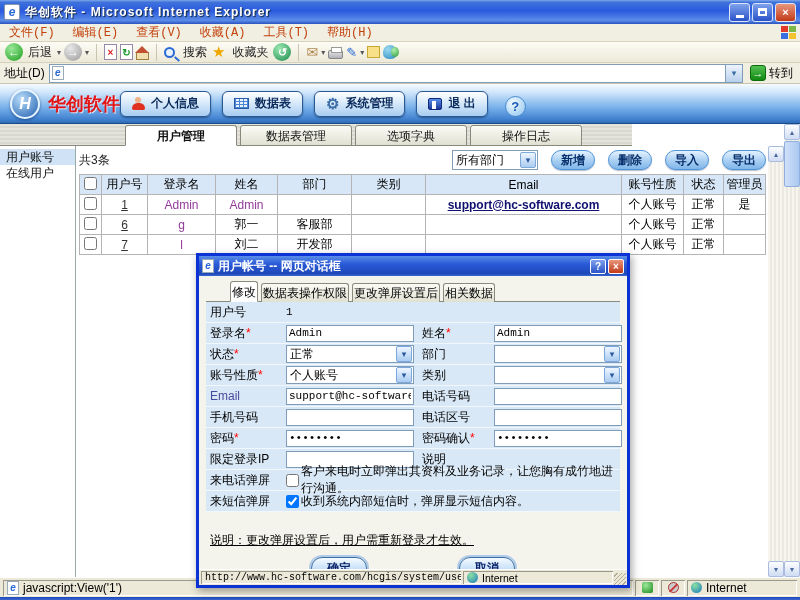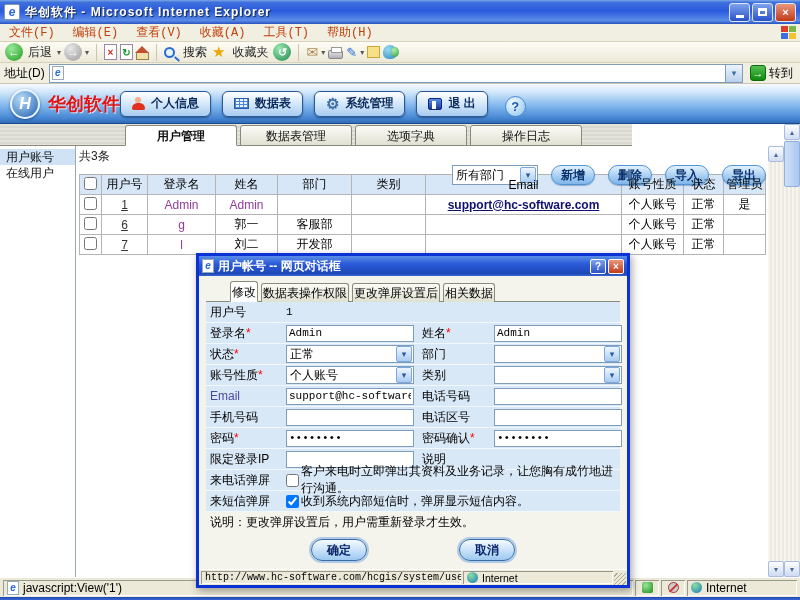--- a/index.html
+++ b/index.html
@@ -89,21 +89,21 @@
 .tabs{position:absolute;left:125px;bottom:-1px;display:flex;gap:3px;}
 .tab{width:112px;height:21px;line-height:20px;text-align:center;border:1px solid #8a8a7c;border-radius:3px 3px 0 0;background:linear-gradient(#fbfbf6,#e0e0d2);color:#111;}
 .tab.active{background:#fff;border-bottom:1px solid #fff;font-weight:bold;}
 
 
 .content{position:absolute;left:0;top:146px;width:800px;height:431px;background:#fff;display:flex;}
 .sidebar{width:82px;border-right:1px solid #9aa;padding-top:3px;}
 .sideitem{height:16px;line-height:16px;padding-left:6px;color:#111;}
 .sideitem.active{background:#cfe2f6;}
 .main{flex:1;position:relative;padding:2px 34px 0 3px;}
-.ctrlrow{height:24px;display:flex;align-items:flex-start;flex-direction:column;}
+.ctrlrow{height:24px;display:flex;align-items:center;}
 .count{color:#222;}
 .ctrl-right{margin-left:auto;display:flex;align-items:center;gap:13px;}
 .fakeselect{width:86px;height:20px;border:1px solid #7f9db9;background:#fff;display:flex;align-items:center;}
 .fakeselect .val{flex:1;padding-left:3px;white-space:nowrap;overflow:hidden;}
 .sel-arrow{width:16px;height:16px;margin:1px;background:linear-gradient(#eef6ff,#aaccf0);border:1px solid #7aa8dc;border-radius:2px;color:#2a5a9c;font-size:9px;display:flex;align-items:center;justify-content:center;}
 .pillbtn{width:44px;height:20px;border-radius:10px;border:1px solid #4f94d8;background:linear-gradient(180deg,#e4f2fe,#a8cef2 55%,#7fb6ea);color:#08306c;font-weight:bold;font-size:12px;display:flex;align-items:center;justify-content:center;box-shadow:0 1px 1px rgba(0,30,80,.3);}
 
 table.grid{border-collapse:collapse;margin-top:2px;width:684px;table-layout:fixed;}
 table.grid th,table.grid td{border:1px solid #b4b4b4;height:20px;padding:0 2px;text-align:center;font-weight:normal;overflow:hidden;white-space:nowrap;}
 table.grid th{background:#d7e7f7;}
@@ -140,21 +140,21 @@
 .flab1{width:80px;padding-left:4px;flex:0 0 auto;}
 .ffld1{width:134px;flex:0 0 auto;display:flex;align-items:center;}
 .flab2{width:74px;padding-left:2px;flex:0 0 auto;}
 .ffld2{flex:1;display:flex;align-items:center;}
 .req{color:#f00;}
 .emlab{color:#4a4a9c;}
 .tinput{width:128px;height:17px;border:1px solid #7f9db9;background:#fff;font-family:"Liberation Mono",monospace;font-size:11px;padding:0 2px;color:#000;}
 .dsel{width:128px;height:18px;border:1px solid #7f9db9;background:#fff;display:flex;align-items:center;}
 .dsel .val{flex:1;padding-left:3px;white-space:nowrap;overflow:hidden;}
 .cbtext{margin-left:2px;}
-.dnote{padding:2px 2px 2px 4px;}
+.dnote{padding:20px 2px 2px 4px;text-decoration:underline;}
 .dlg-btns{display:flex;justify-content:center;gap:92px;margin-top:6px;}
 .xpbtn{min-width:56px;height:22px;border-radius:11px;border:1px solid #3a6ea5;background:linear-gradient(180deg,#f4faff,#cfe5fa 45%,#9cc8f0);box-shadow:0 0 0 2px rgba(120,170,230,.55);color:#0a246a;font-weight:bold;font-size:12px;display:flex;align-items:center;justify-content:center;}
 .dlg-status{flex:0 0 auto;height:16px;background:#ece9d8;border-top:1px solid #fff;display:flex;align-items:center;font-size:10.5px;padding:0 1px;}
 .dcell{height:13px;box-shadow:inset 1px 1px 0 #9a9a8c,inset -1px -1px 0 #fff;display:flex;align-items:center;padding:0 4px;margin:0 1px;overflow:hidden;}
 .dcell.url{flex:1;font-family:"Liberation Mono",monospace;font-size:10px;white-space:nowrap;}
 .dcell.zone{width:150px;gap:4px;}
 .globe{width:11px;height:11px;border-radius:50%;background:radial-gradient(circle at 35% 30%,#8ae0a0,#1a7ac0);flex:0 0 auto;}
 .grip{width:12px;height:12px;background:repeating-linear-gradient(135deg,transparent 0 2px,#b0ac98 2px 3px);align-self:flex-end;}
 
 

